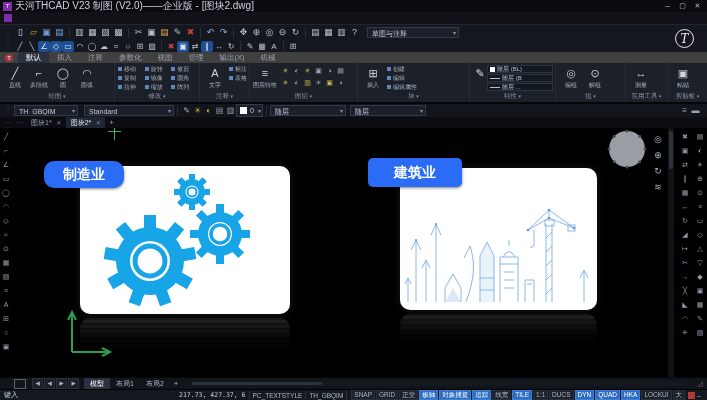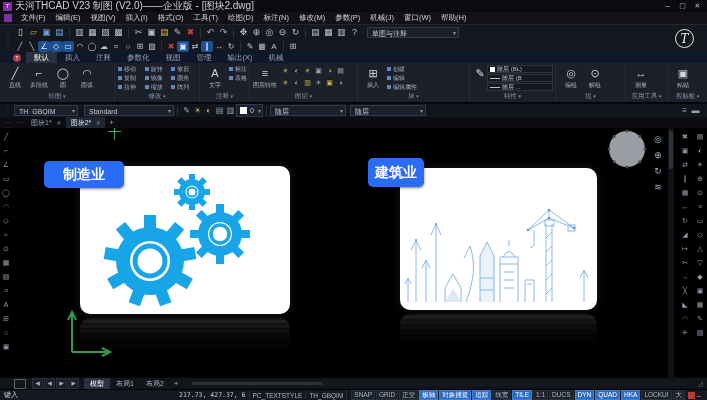--- a/index.html
+++ b/index.html
@@ -35,21 +35,21 @@
   #workspace-combo{width:92px;margin-left:6px;}
 
   
   #brand{position:absolute;top:27px;right:8px;height:22px;display:flex;align-items:center;z-index:5;}
   #brand-emblem{width:19px;height:19px;border:1.5px solid #e8e8ea;border-radius:50%;color:#f2f3f5;
         font-family:"DejaVu Serif",serif;font-style:italic;font-size:12px;line-height:19px;
         text-align:center;margin-right:5px;box-sizing:border-box;}
   #brand-name{font-size:15px;font-weight:bold;color:#f2f3f5;letter-spacing:2px;white-space:nowrap;}
 
   
-  #ribbontabs{top:52px;height:11px;background:#0f172a;padding:0 10px;}
+  #ribbontabs{top:52px;height:11px;background:#404040;padding:0 2px;}
   #rtab-logo{width:8px;height:8px;border-radius:50%;background:#a33a46;color:#fff;font-size:5px;
              line-height:8px;text-align:center;margin:0 5px 0 3px;flex:0 0 auto;}
   .rtab{font-size:7.5px;color:#99a1b2;padding:0 8px;height:11px;line-height:11px;white-space:nowrap;}
   .rtab.active{background:#2b323f;color:#ffffff;}
 
   
   #ribbon{top:63px;height:40px;background:#1b2029;border-bottom:1px solid #05060a;align-items:stretch;}
   .panel{position:relative;border-right:1px solid #262c37;box-sizing:border-box;padding:2px 3px 9px 3px;
          display:flex;align-items:flex-start;overflow:hidden;}
   .pcap{position:absolute;bottom:1px;left:0;right:0;text-align:center;font-size:6.5px;color:#8b93a3;
@@ -101,22 +101,22 @@
   #rightcol-a{left:679px;top:2px;}
   #rightcol-b{left:694px;top:2px;}
   #vscroll{position:absolute;left:668px;top:0;width:6px;height:249px;background:#101318;}
   #vscroll-thumb{position:absolute;left:1px;top:3px;width:4px;height:38px;background:#2c323c;border-radius:2px;}
 
   .card{position:absolute;background:#ffffff;border-radius:10px;box-shadow:0 0 8px rgba(255,255,255,0.10);}
   #card1{left:80px;top:38px;width:210px;height:148px;}
   #card2{left:400px;top:40px;width:197px;height:142px;}
   .card-label{position:absolute;border-radius:5px;color:#fff;font-weight:bold;font-size:14px;
         display:flex;align-items:center;justify-content:center;box-shadow:0 1px 3px rgba(0,0,0,.5);}
-  #label1{left:44px;top:33px;width:80px;height:27px;}
-  #label2{left:368px;top:30px;width:56px;height:29px;}
+  #label1{left:44px;top:33px;width:80px;height:27px;border-radius:10px;}
+  #label2{left:368px;top:30px;width:94px;height:29px;}
   .refl{position:absolute;border-radius:10px;opacity:.45;
         background:
           repeating-linear-gradient(180deg, rgba(0,0,0,.35) 0 2px, rgba(0,0,0,0) 2px 5px),
           linear-gradient(180deg, rgba(255,255,255,.30), rgba(255,255,255,.06) 45%, rgba(255,255,255,0) 80%);
         filter:blur(.5px);}
   #refl1{left:80px;top:190px;width:210px;height:46px;}
   #refl2{left:400px;top:186px;width:197px;height:42px;}
 
   #graycircle{position:absolute;left:606px;top:0px;}
   #ucsicon{position:absolute;left:62px;top:178px;}
@@ -161,35 +161,20 @@
     <div id="appicon">T</div>
     <div id="title">天河THCAD V23 制图 (V2.0)——企业版 - [图块2.dwg]</div>
     <div class="spacer"></div>
     <div class="wbtn">─</div>
     <div class="wbtn">▢</div>
     <div class="wbtn">✕</div>
   </div>
 
   <div class="row" id="menubar">
     <div id="menuicon"></div>
-    <div style="display:flex">
-        <span class="menu-item">文件(F)</span>
-        <span class="menu-item">编辑(E)</span>
-        <span class="menu-item">视图(V)</span>
-        <span class="menu-item">插入(I)</span>
-        <span class="menu-item">格式(O)</span>
-        <span class="menu-item">工具(T)</span>
-        <span class="menu-item">绘图(D)</span>
-        <span class="menu-item">标注(N)</span>
-        <span class="menu-item">修改(M)</span>
-        <span class="menu-item">参数(P)</span>
-        <span class="menu-item">机械(J)</span>
-        <span class="menu-item">窗口(W)</span>
-        <span class="menu-item">帮助(H)</span>
-      </div>
   </div>
 
   <div class="row" id="toolbar1">
     <span class="grip">⋮</span>
     <div style="display:flex;align-items:center">
         <span class="ticon" style="color: rgb(207, 214, 224);">▯</span>
         <span class="ticon" style="color: rgb(216, 169, 68);">▱</span>
         <span class="ticon" style="color: rgb(111, 160, 216);">▣</span>
         <span class="ticon" style="color: rgb(111, 160, 216);">▤</span>
         <span class="sep"></span>

